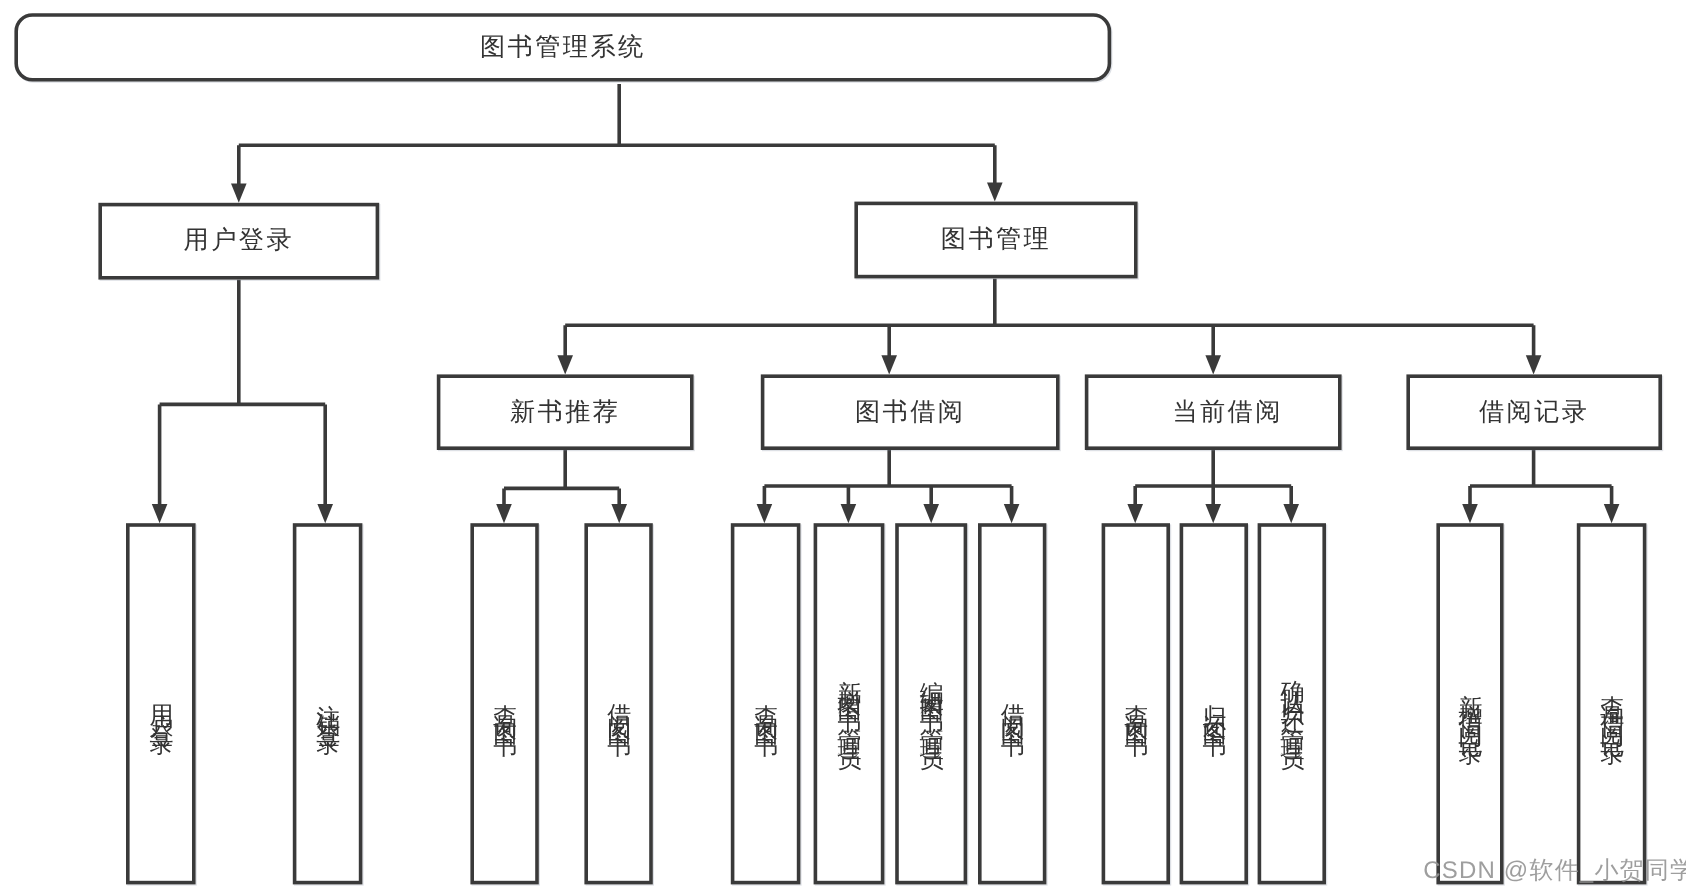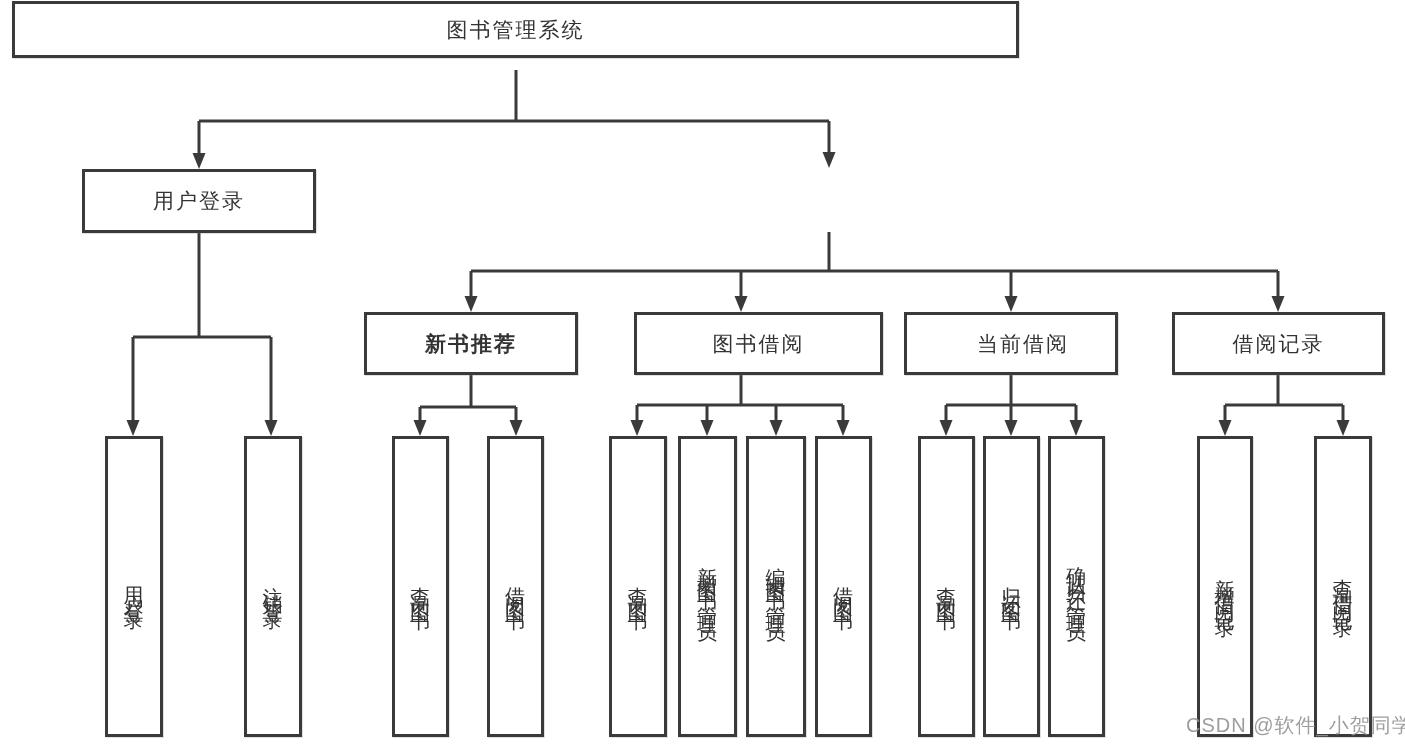--- a/index.html
+++ b/index.html
@@ -81,25 +81,26 @@
         <polygon points="769.5,420 782.5,420 776,436"></polygon>
         <polygon points="836.5,420 849.5,420 843,436"></polygon>
         <polygon points="939.5,420 952.5,420 946,436"></polygon>
         <polygon points="1004.5,420 1017.5,420 1011,436"></polygon>
         <polygon points="1069.5,420 1082.5,420 1076,436"></polygon>
         <polygon points="1218.5,420 1231.5,420 1225,436"></polygon>
         <polygon points="1336.5,420 1349.5,420 1343,436"></polygon>
       </g>
   </svg>
 
-  <div class="node h-node" style="left:12px;top:1px;width:1007px;height:57px;">图书管理系统</div>
+  <div class="node h-node" style="left:12px;top:11px;width:914px;height:57px;border-radius:15px;">图书管理系统</div>
 
   <div class="node h-node" style="left:82px;top:169px;width:234px;height:64px;">用户登录</div>
+  <div class="node h-node" style="left:712px;top:168px;width:236px;height:64px;">图书管理</div>
 
-  <div class="node h-node" style="left:364px;top:312px;width:214px;height:63px;font-weight:bold;">新书推荐</div>
+  <div class="node h-node" style="left:364px;top:312px;width:214px;height:63px;">新书推荐</div>
   <div class="node h-node" style="left:634px;top:312px;width:249px;height:63px;">图书借阅</div>
   <div class="node h-node" style="left:904px;top:312px;width:214px;height:63px;padding-left:24px;">当前借阅</div>
   <div class="node h-node" style="left:1172px;top:312px;width:213px;height:63px;">借阅记录</div>
 
   <div class="node v-node" style="left:105px;top:436px;width:58px;height:301px;">用户登录</div>
   <div class="node v-node" style="left:244px;top:436px;width:58px;height:301px;">注销登录</div>
 
   <div class="node v-node" style="left:392px;top:436px;width:57px;height:301px;">查询图书</div>
   <div class="node v-node" style="left:487px;top:436px;width:57px;height:301px;">借阅图书</div>
 

